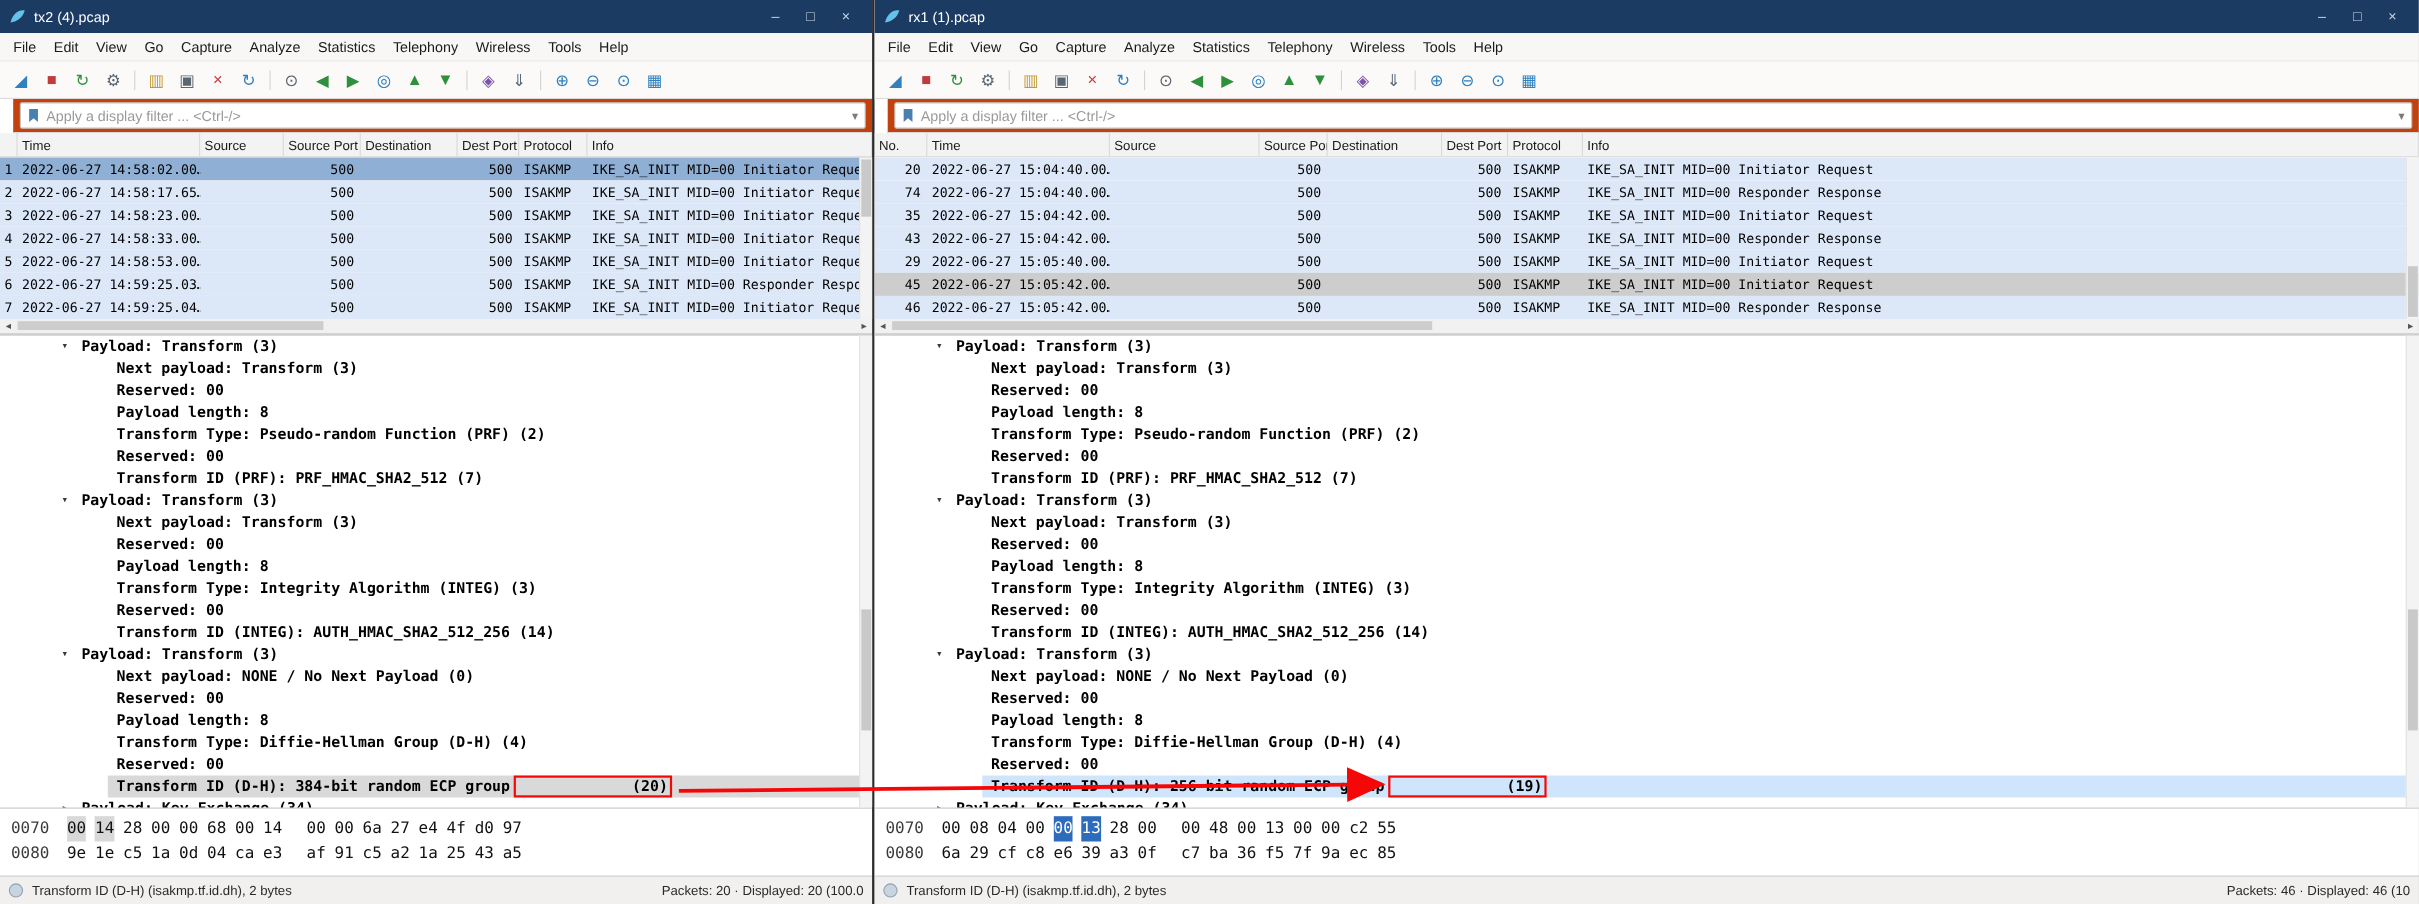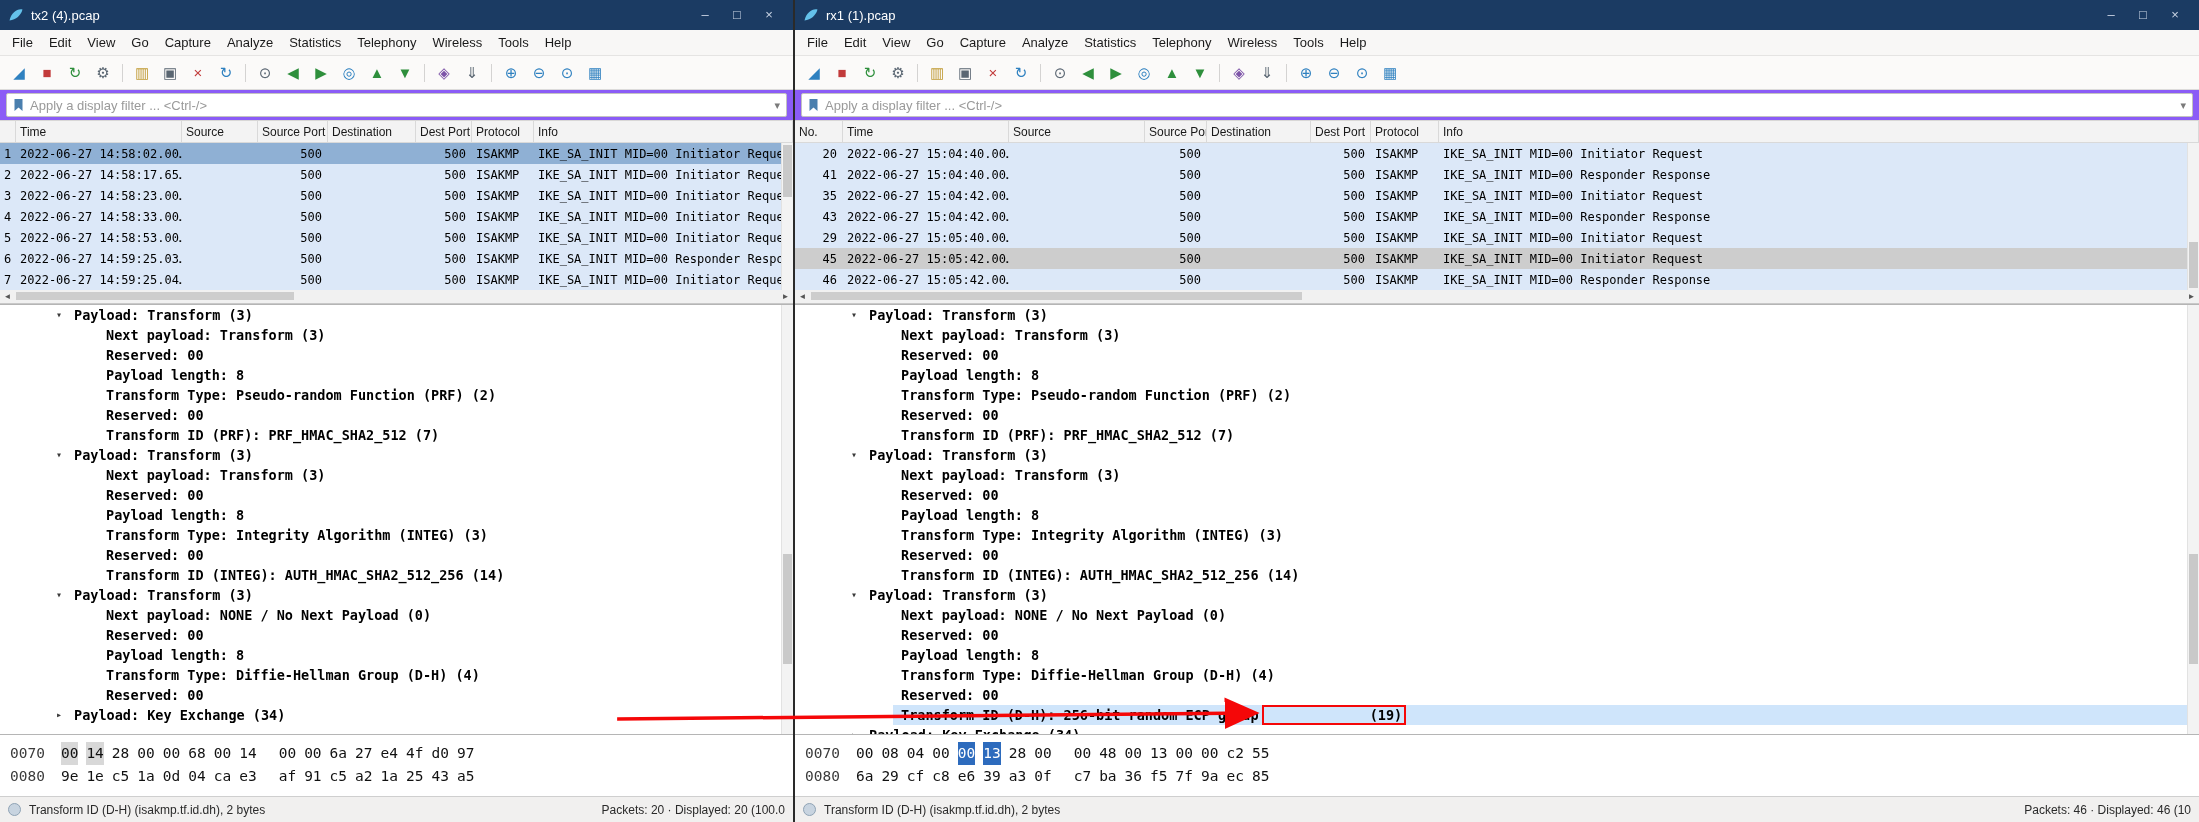--- a/index.html
+++ b/index.html
@@ -21,21 +21,21 @@
   
   .menubar{ flex:0 0 26px; display:flex; align-items:center; background:#f8f7f6; border-bottom:1px solid #e5e4e3; padding-left:4px; font-size:13px; color:#1a1a1a; }
   .menu-item{ padding:0 8px; }
 
   
   .toolbar{ flex:0 0 34px; display:flex; align-items:center; gap:2px; padding:0 6px; background:#fbfaf9; border-bottom:1px solid #dcdbda; }
   .tool{ width:26px; height:24px; display:flex; align-items:center; justify-content:center; font-size:15px; }
   .tool-sep{ width:1px; height:18px; background:#d4d3d2; margin:0 4px; }
 
   
-  .filterbar{ flex:0 0 30px; background:#8b5cf6; border-bottom:1px solid #d8d7d6; display:flex; align-items:flex-end; padding:3px 6px; }
+  .filterbar{ flex:0 0 30px; background:#c2410c; border-bottom:1px solid #d8d7d6; display:flex; align-items:flex-end; padding:3px 6px;margin-left:12px; }
   .filter-input-wrap{ flex:1; height:24px; background:#fff; border:1px solid #c3c2c1; border-radius:2px; display:flex; align-items:center; padding:0 6px; gap:6px; }
   .bm{ width:11px; height:14px; flex:0 0 auto; }
   input.filter{ flex:1; border:none; outline:none; font-family:"Liberation Sans",sans-serif; font-size:13px; color:#222; background:transparent; }
   input.filter::placeholder{ color:#9a9a9a; }
   .chev{ color:#7a7a7a; font-size:11px; }
 
   
   .pkt-header{ flex:0 0 22px; display:flex; background:#f3f3f3; border-bottom:1px solid #d9d9d9; font-size:12px; color:#191919; }
   .pkt-header .col{ border-right:1px solid #d9d9d9; padding:4px 4px 0; overflow:hidden; white-space:nowrap; }
   .pkt-rows{ flex:0 0 147px; position:relative; background:#fff; overflow:hidden; font-family:"DejaVu Sans Mono",monospace; font-size:12px; }
@@ -253,20 +253,21 @@
           <div class="tree-line ind2"><span class="txt">Payload length: 8</span></div>
           <div class="tree-line ind2"><span class="txt">Transform Type: Integrity Algorithm (INTEG) (3)</span></div>
           <div class="tree-line ind2"><span class="txt">Reserved: 00</span></div>
           <div class="tree-line ind2"><span class="txt">Transform ID (INTEG): AUTH_HMAC_SHA2_512_256 (14)</span></div>
           <div class="tree-line ind1"><span class="arrow">▾</span><span class="txt">Payload: Transform (3)</span></div>
           <div class="tree-line ind2"><span class="txt">Next payload: NONE / No Next Payload (0)</span></div>
           <div class="tree-line ind2"><span class="txt">Reserved: 00</span></div>
           <div class="tree-line ind2"><span class="txt">Payload length: 8</span></div>
           <div class="tree-line ind2"><span class="txt">Transform Type: Diffie-Hellman Group (D-H) (4)</span></div>
           <div class="tree-line ind2"><span class="txt">Reserved: 00</span></div>
+          <div class="tree-line ind2 sel-grey"><span class="txt">Transform ID (D-H): 384-bit random ECP group</span><span class="txt boxed">(20)</span></div>
           <div class="tree-line ind1"><span class="arrow">▸</span><span class="txt">Payload: Key Exchange (34)</span></div>
         </div>
       <div class="vscroll">
           <div class="vthumb detail-thumb" style="top: 58%; height: 110px;"></div>
         </div>
     </div>
     <div class="hexpane">
         <div class="hex-line"><span class="hex-offset">0070</span><span class="hex-byte hl-grey">00</span><span class="hex-byte hl-grey">14</span><span class="hex-byte">28</span><span class="hex-byte">00</span><span class="hex-byte">00</span><span class="hex-byte">68</span><span class="hex-byte">00</span><span class="hex-byte gap">14</span><span class="hex-byte">00</span><span class="hex-byte">00</span><span class="hex-byte">6a</span><span class="hex-byte">27</span><span class="hex-byte">e4</span><span class="hex-byte">4f</span><span class="hex-byte">d0</span><span class="hex-byte">97</span></div>
         <div class="hex-line"><span class="hex-offset">0080</span><span class="hex-byte">9e</span><span class="hex-byte">1e</span><span class="hex-byte">c5</span><span class="hex-byte">1a</span><span class="hex-byte">0d</span><span class="hex-byte">04</span><span class="hex-byte">ca</span><span class="hex-byte gap">e3</span><span class="hex-byte">af</span><span class="hex-byte">91</span><span class="hex-byte">c5</span><span class="hex-byte">a2</span><span class="hex-byte">1a</span><span class="hex-byte">25</span><span class="hex-byte">43</span><span class="hex-byte">a5</span></div>
       </div>
@@ -356,21 +357,21 @@
           <span class="col num" style="width: 48px;">20</span>
           <span class="col" style="width: 166px;">2022-06-27 15:04:40.00…</span>
           <span class="col" style="width: 136px;"></span>
           <span class="col num" style="width: 62px;">500</span>
           <span class="col" style="width: 104px;"></span>
           <span class="col num" style="width: 60px;">500</span>
           <span class="col" style="width: 68px;">ISAKMP</span>
           <span class="col" style="flex: 1 1 0%;">IKE_SA_INIT MID=00 Initiator Request</span>
         </div>
         <div class="pkt-row">
-          <span class="col num" style="width: 48px;">41</span>
+          <span class="col num" style="width: 48px;">74</span>
           <span class="col" style="width: 166px;">2022-06-27 15:04:40.00…</span>
           <span class="col" style="width: 136px;"></span>
           <span class="col num" style="width: 62px;">500</span>
           <span class="col" style="width: 104px;"></span>
           <span class="col num" style="width: 60px;">500</span>
           <span class="col" style="width: 68px;">ISAKMP</span>
           <span class="col" style="flex: 1 1 0%;">IKE_SA_INIT MID=00 Responder Response</span>
         </div>
         <div class="pkt-row">
           <span class="col num" style="width: 48px;">35</span>

